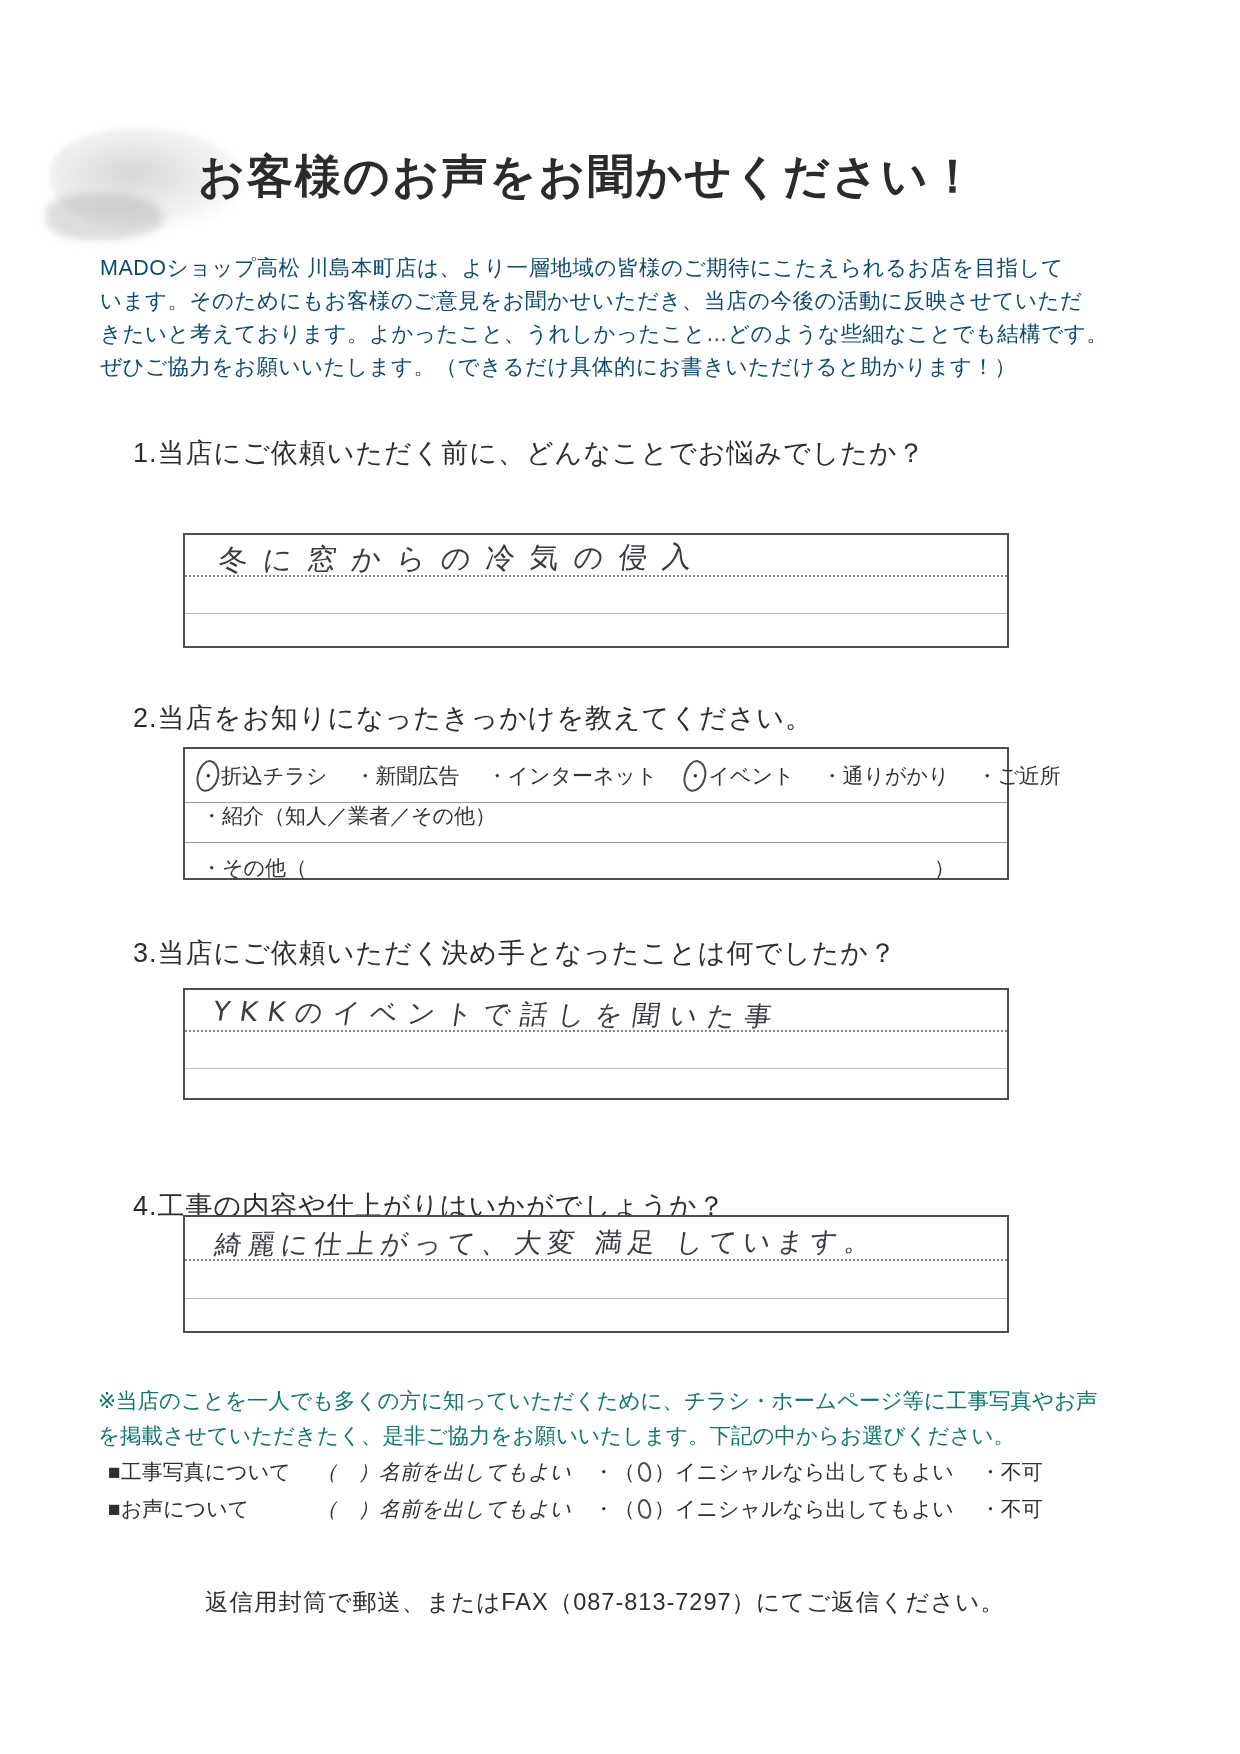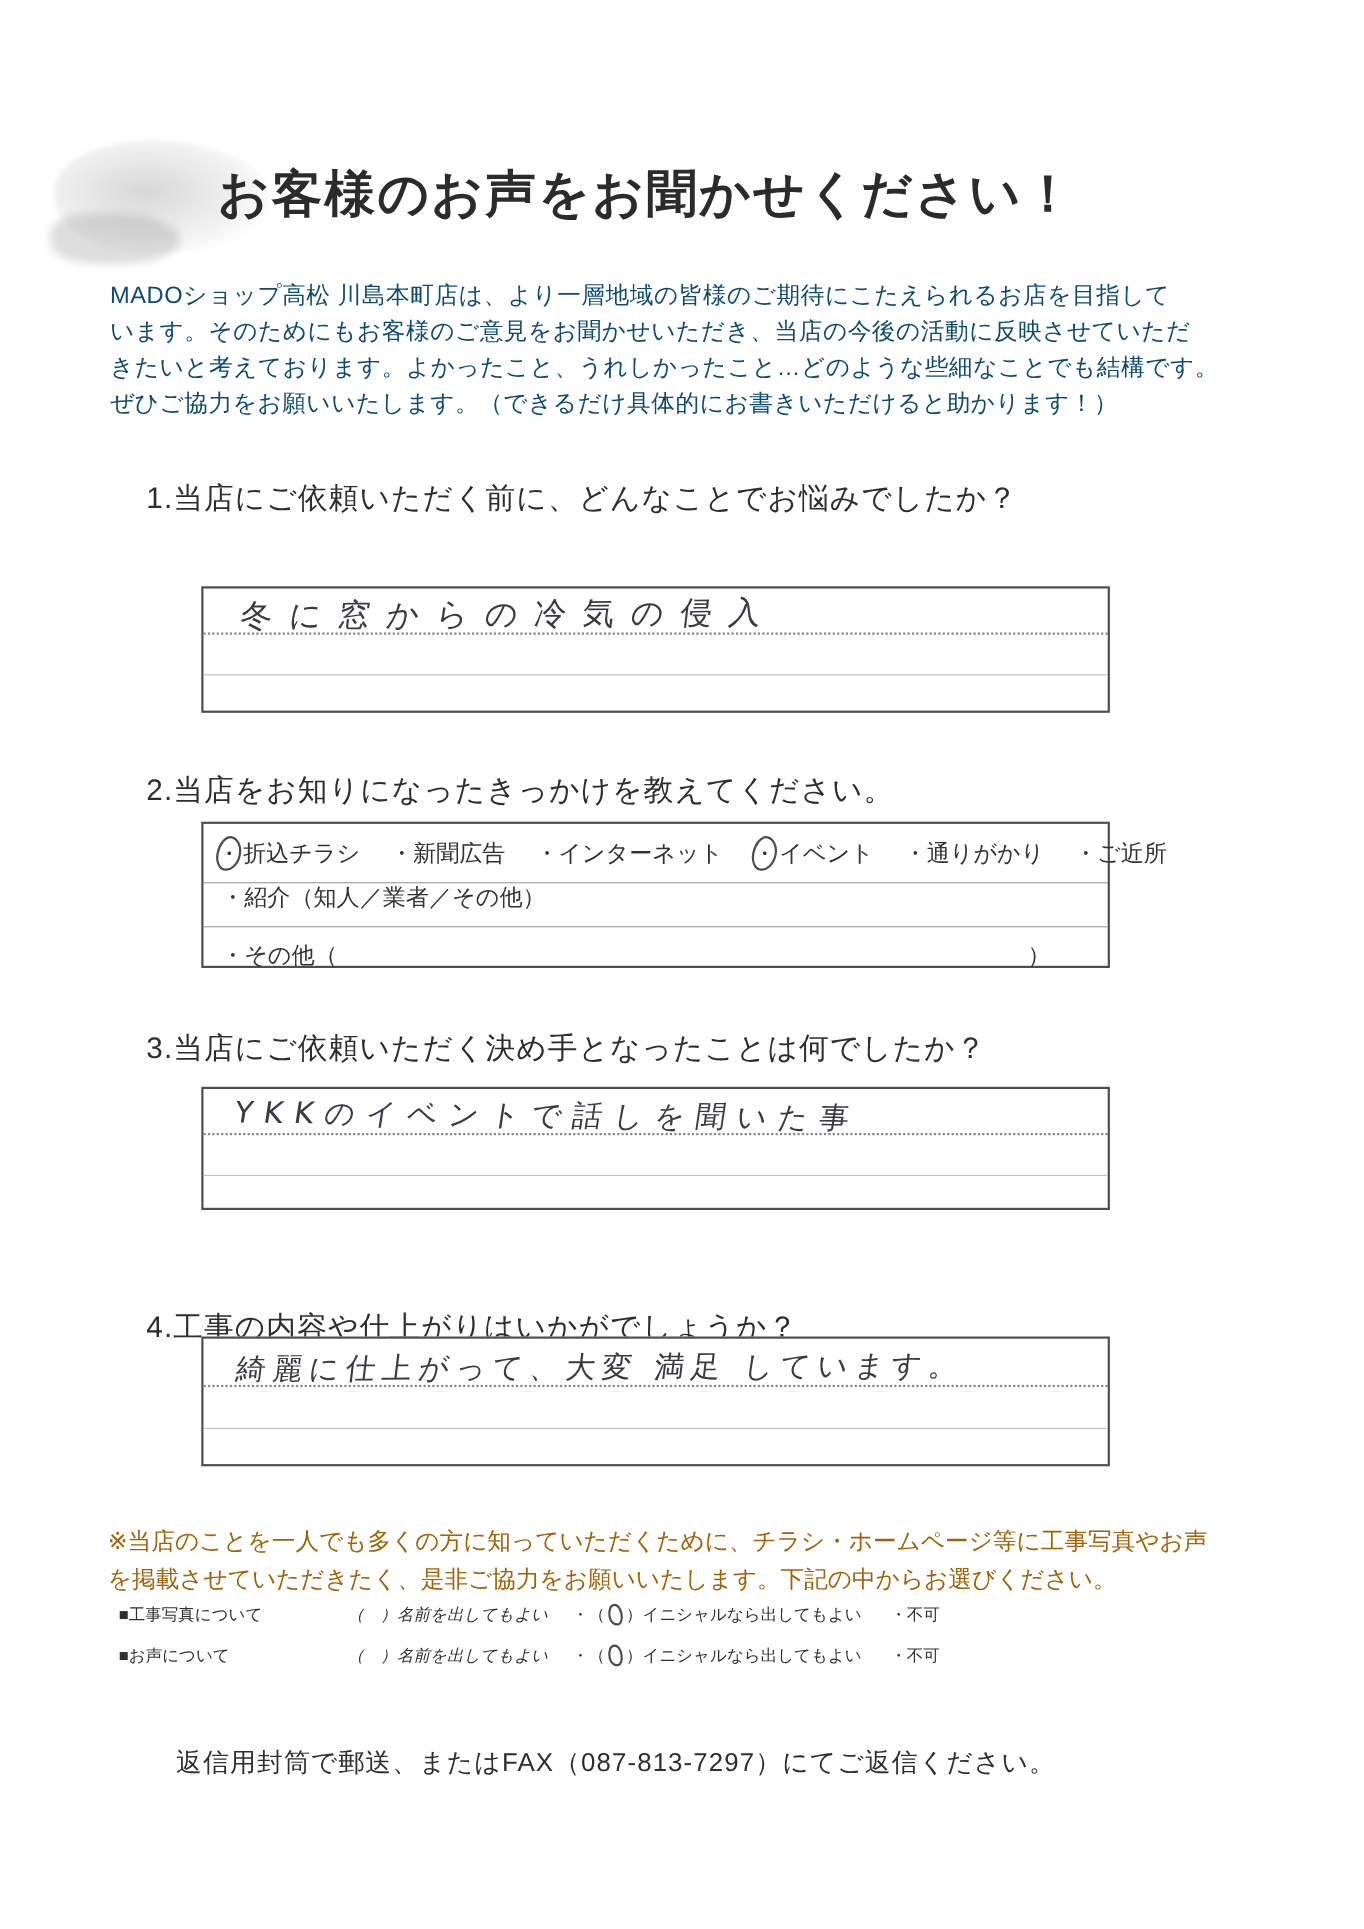--- a/index.html
+++ b/index.html
@@ -45,32 +45,32 @@
   .bullet{display:inline-block;}
   .bullet-circled{
     display:inline-flex;align-items:center;justify-content:center;
     width:22px;height:32px;margin-right:2px;
     border:2px solid #4c4c4c;border-radius:48% 52% 55% 45% / 55% 48% 52% 45%;
     transform:rotate(12deg);box-sizing:border-box;
   }
   .opt-row2{position:absolute;left:16px;top:53px;height:40px;display:flex;align-items:flex-start;font-size:21px;white-space:nowrap;}
   .opt-row3{position:absolute;left:16px;top:93px;right:52px;height:40px;display:flex;align-items:flex-end;justify-content:space-between;font-size:21px;white-space:nowrap;}
   
-  .note{position:absolute;left:98px;top:1384px;width:960px;font-size:21.5px;color:#a16207;}
+  .note{position:absolute;left:98px;top:1384px;width:960px;font-size:21.5px;color:#0f766e;}
   .note div{line-height:35px;white-space:nowrap;}
-  .perm-row{position:absolute;left:108px;font-size:15px;white-space:nowrap;color:#2f2f2f;display:flex;align-items:center;}
+  .perm-row{position:absolute;left:108px;font-size:21px;white-space:nowrap;color:#2f2f2f;display:flex;align-items:center;}
   .perm-label{display:inline-block;width:208px;}
   .perm-name{margin-right:22px;font-style:italic;}
   .perm-ini{display:inline-flex;align-items:center;margin-right:26px;}
   .hand-mark{
     display:inline-block;width:13px;height:20px;margin:0 3px;
     border:2px solid #4a4a4a;border-radius:50% 50% 45% 60% / 55% 50% 50% 45%;
     transform:rotate(-10deg);box-sizing:border-box;
   }
-  .return-line{position:absolute;left:0;top:1586px;width:1120px;text-align:center;font-size:23.5px;letter-spacing:1px;color:#2e2e2e;white-space:nowrap;}
+  .return-line{position:absolute;left:0;top:1586px;width:1120px;text-align:center;font-size:23.5px;letter-spacing:1px;color:#2e2e2e;white-space:nowrap;padding-left:45px;}
 </style>
 </head>
 <body>
 
 <div class="page">
 
   <div class="smudge s1"></div>
   <div class="smudge s2"></div>
 
   <h1 class="title">お客様のお声をお聞かせください！</h1>

